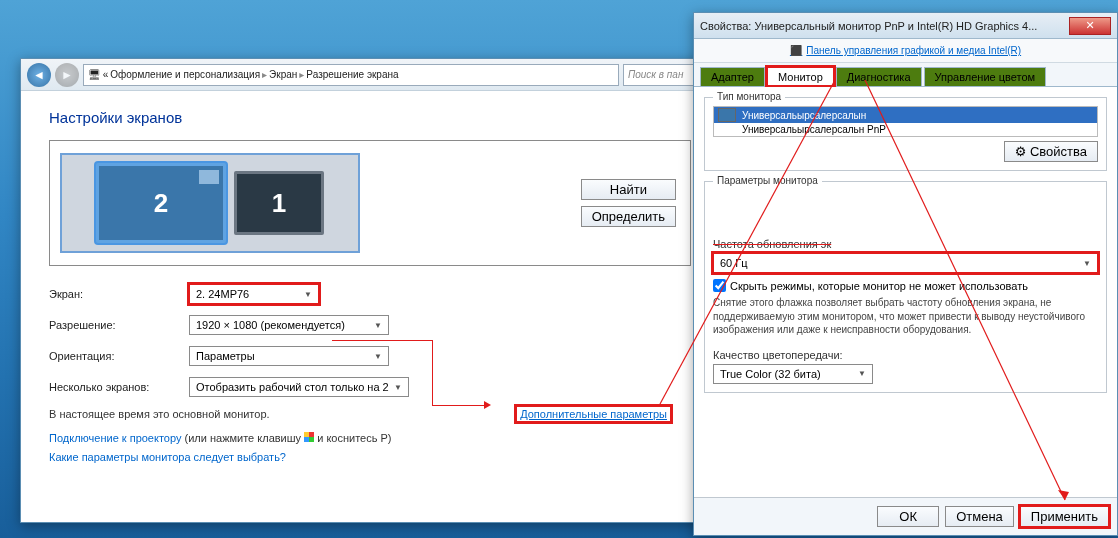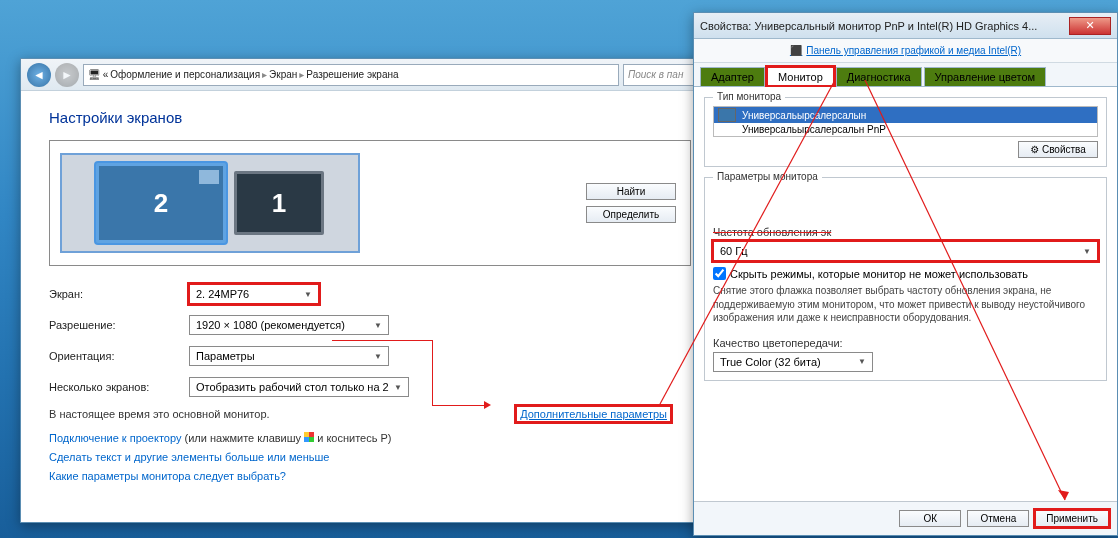--- a/index.html
+++ b/index.html
@@ -15,21 +15,21 @@
 .search { width: 90px; background: #fff; border: 1px solid #9ab; height: 22px; padding: 0 4px; display: flex; align-items: center; color: #888; font-style: italic; font-size: 10px; }
 .content { padding: 18px 28px; }
 .page-title { color: #003399; font-size: 15px; margin-bottom: 14px; font-weight: 400; }
 .monitor-box { border: 1px solid #8a8a8a; padding: 12px 10px; display: flex; align-items: center; gap: 8px; margin-bottom: 18px; position: relative; }
 .monitor-preview { width: 300px; height: 100px; background: #cfd6df; display: flex; align-items: center; justify-content: center; gap: 8px; border: 2px solid #6fa1d8; }
 .mon { background: #2a3945; border: 3px solid #6b7682; color: #fff; display: flex; align-items: center; justify-content: center; font-size: 26px; font-weight: bold; border-radius: 2px; position: relative; }
 .mon.m2 { width: 130px; height: 80px; border-color: #5fa3e2; background: #3a76aa; box-shadow: 0 0 0 2px #4a96e2; }
 .mon.m1 { width: 90px; height: 64px; }
 .mon .tiny { position: absolute; top: 4px; right: 4px; width: 20px; height: 14px; background: #8fb8dc; }
 .btn-col { display: flex; flex-direction: column; gap: 6px; margin-left: auto; margin-right: 4px; }
-.winbtn { min-width: 90px; padding: 2px 10px; border: 1px solid #8a8a8a; background: linear-gradient(#fafcfe,#e6ecf3); font-size: 10px; text-align: center; cursor: pointer; }
+.winbtn { min-width: 90px; padding: 2px 10px; border: 1px solid #8a8a8a; background: linear-gradient(#fafcfe,#e6ecf3); font-size: 13px; text-align: center; cursor: pointer; }
 .form-row { display: flex; align-items: center; margin-bottom: 11px; }
 .form-label { width: 140px; color: #222; }
 .dropdown { border: 1px solid #8a8a8a; background: #fff; padding: 1px 6px; display: flex; align-items: center; justify-content: space-between; min-width: 200px; height: 20px; font-size: 11px; }
 .dropdown .arrow { font-size: 8px; color: #555; }
 .highlight-red { outline: 3px solid #e11b1b; outline-offset: -1px; }
 .note-row { font-size: 11px; color: #333; margin-top: 6px; margin-bottom: 12px; display: flex; align-items: flex-start; justify-content: space-between; }
 .link { color: #0066cc; text-decoration: none; cursor: pointer; display: block; margin-top: 7px; font-size: 11px; }
 .link.underline { text-decoration: underline; }
 
 .win-props { right: 0; top: 12px; width: 425px; height: 524px; }
@@ -128,21 +128,20 @@
 
     <div class="note-row">
       <span>В настоящее время это основной монитор.</span>
       <span style="margin-right:20px"><a class="link underline highlight-red" style="display:inline;margin:0;padding:2px 4px">Дополнительные параметры</a></span>
     </div>
 
     <div style="margin-top:8px">
       <div class="link">
         <span style="color:#0066cc">Подключение к проектору</span><span style="color:#333"> (или нажмите клавишу </span><span class="win-icon"></span><span style="color:#333"> и коснитесь P)</span>
       </div>
-      <a class="link">Сделать текст и другие элементы больше или меньше</a>
       <a class="link">Какие параметры монитора следует выбрать?</a>
     </div>
   </div>
 </div>
 
 <div class="window win-props">
   <div class="titlebar">
     <span>Свойства: Универсальный монитор PnP и Intel(R) HD Graphics 4...</span>
     <span class="spacer"></span>
     <span class="close">✕</span>
@@ -170,21 +169,21 @@
         <div class="listrow">
           <span style="width:18px"></span>
           <span>Универсальырсалерсальн PnP</span>
         </div>
       </div>
       <div class="right-btn">
           <div class="winbtn" style="min-width:80px">⚙ <span>Свойства</span></div>
         </div>
     </div>
 
-    <div class="groupbox" style="padding-top:16px">
+    <div class="groupbox" style="padding-top:24px">
       <div class="gb-title">Параметры монитора</div>
       <div class="small-label" style="text-decoration:line-through;text-decoration-color:#e11b1b">Частота обновления эк</div>
       <div class="dropdown highlight-red" style="width:100%">
         <span>60 Гц</span>
           <span class="arrow">▼</span>
       </div>
       <div class="checkbox-row">
         <input type="checkbox" checked="" style="">
         <span>Скрыть режимы, которые монитор не может использовать</span>
       </div>

